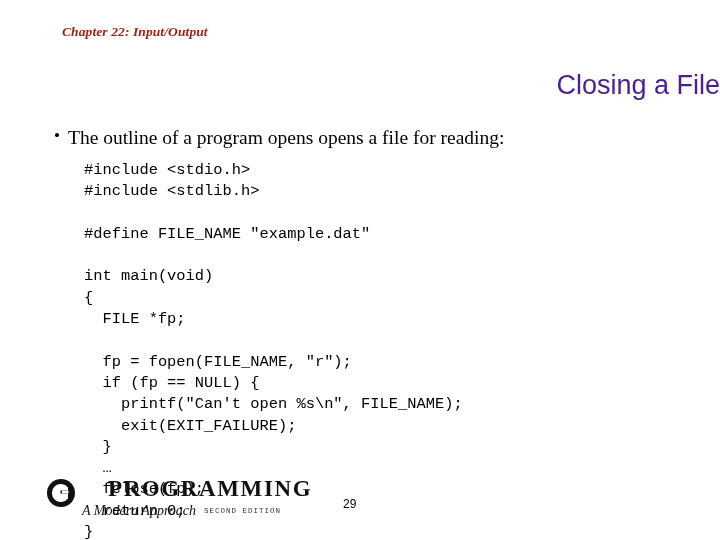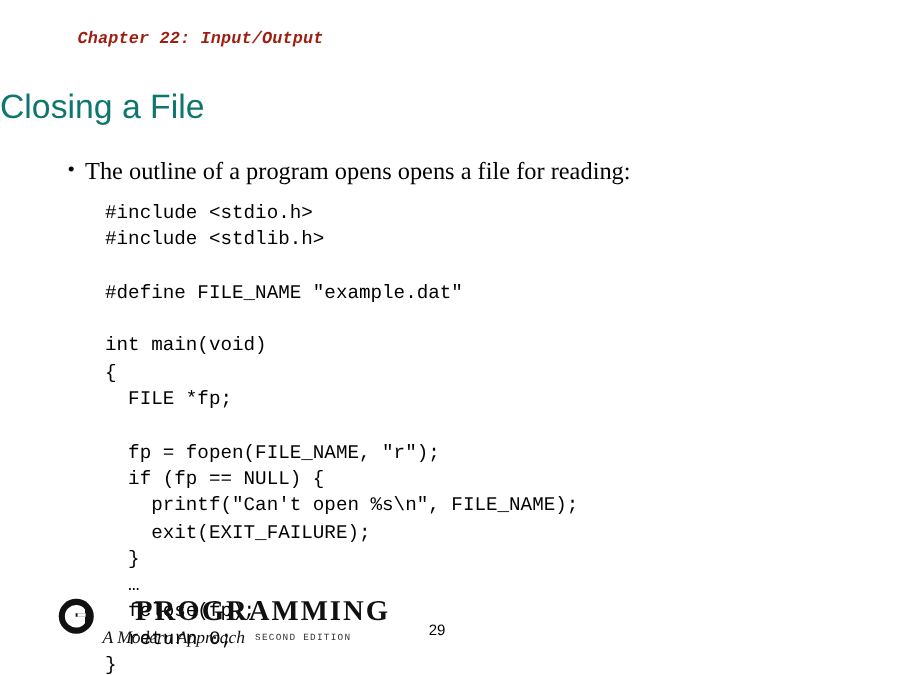--- a/index.html
+++ b/index.html
@@ -16,36 +16,36 @@
   .slide {
     position: relative;
     width: 720px;
     height: 540px;
     box-sizing: border-box;
   }
   .chapter-header {
     position: absolute;
     left: 62px;
     top: 24px;
-    font-family: Liberation Mono, monospace;
+    font-family: Liberation Serif, serif;
     font-size: 13.5px;
     font-weight: bold;
     font-style: italic;
     color: #9c1f12;
     letter-spacing: 0.1px;
   }
   .slide-title {
     position: absolute;
     left: 0;
     right: 0;
     top: 70px;
-    text-align: left;
+    text-align: right;
     font-family: "Liberation Sans", sans-serif;
     font-size: 27px;
-    color: #0f766e;
+    color: #4c1d95;
     font-weight: normal;
   }
   .bullet-row {
     position: absolute;
     left: 46px;
     top: 126px;
     display: flex;
     align-items: flex-start;
     font-family: "Liberation Serif", serif;
     font-size: 19.5px;

